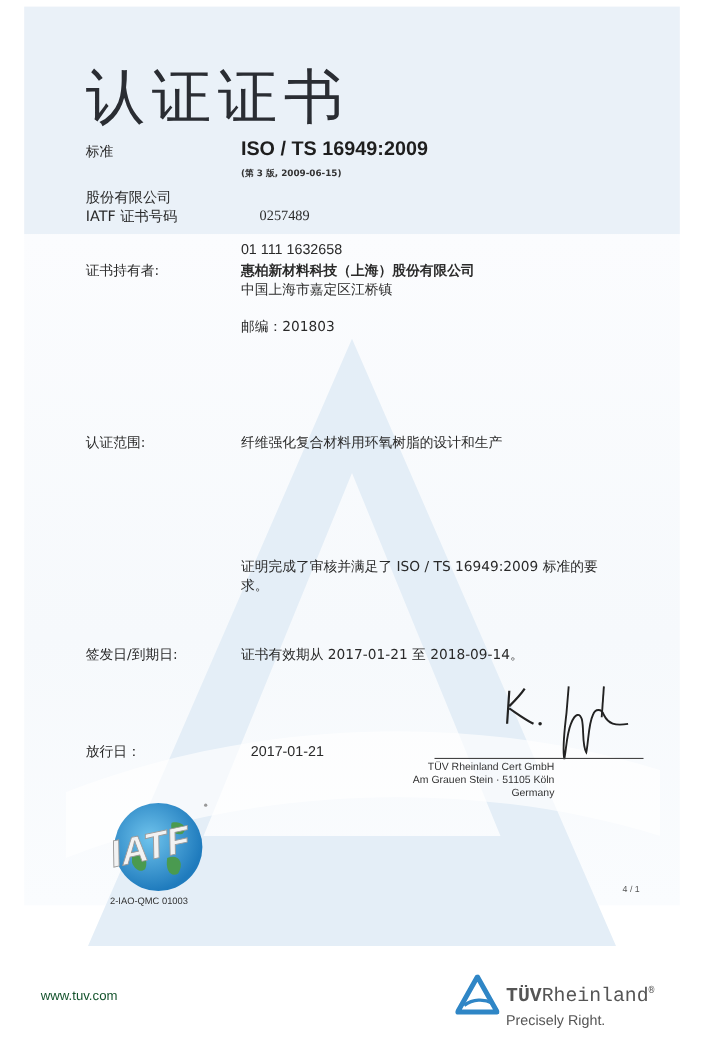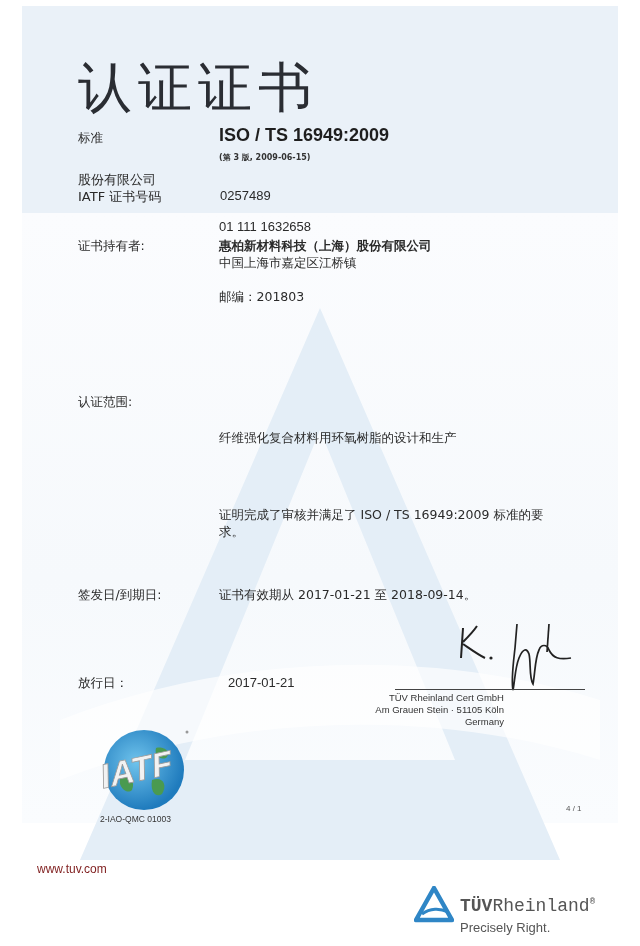--- a/index.html
+++ b/index.html
@@ -24,21 +24,21 @@
   .label { font-size: 12.5px; color: #2a2a2a; }
   .value { font-size: 12.5px; color: #2a2a2a; }
   .std-value { left: 219px; top: 125px; font-family: "Liberation Sans", sans-serif; font-weight: bold; font-size: 18px; color: #1e1e1e; }
   .std-ver { left: 219px; top: 152px; font-size: 8px; font-weight: bold; color: #333; }
   .num { font-family: "Liberation Sans", sans-serif; font-size: 13px; }
   .bold { font-weight: bold; }
   .sig-line { position: absolute; left: 395px; top: 689px; width: 190px; height: 1px; background: #444; }
   .issuer { right: 52px; font-family: "Liberation Sans", sans-serif; font-size: 9.5px; color: #333; text-align: right; }
   .iatf-code { left: 100px; top: 814px; font-family: "Liberation Sans", sans-serif; font-size: 8.5px; color: #333; }
   .page-num { left: 566px; top: 804px; font-family: "Liberation Sans", sans-serif; font-size: 8px; color: #555; }
-  .website { left: 37px; top: 862px; font-family: "Liberation Sans", sans-serif; font-size: 12px; color: #7f1d1d; }
+  .website { left: 37px; top: 898px; font-family: "Liberation Sans", sans-serif; font-size: 12px; color: #14532d; }
   .brand { left: 460px; top: 896px; font-family: Liberation Mono, monospace; font-size: 18px; color: #555; }
   .brand .tuv { font-weight: bold; color: #555; }
   .brand sup { font-size: 9px; vertical-align: super; }
   .tagline { left: 460px; top: 920px; font-family: "Liberation Sans", sans-serif; font-size: 13px; color: #555; }
 </style>
 </head>
 <body>
 
 <div class="page">
 
@@ -52,29 +52,29 @@
 
   <div class="abs title">认证证书</div>
 
   <div class="abs label" style="left:78px; top:130px;">标准</div>
   <div class="abs std-value">ISO / TS 16949:2009</div>
   <div class="abs std-ver">(第 3 版, 2009-06-15)</div>
 
   <div class="abs label" style="left:78px; top:171px; font-size:13px;">股份有限公司</div>
   <div class="abs value num" style="left:219px; top:171px;margin-top:48px;">01 111 1632658</div>
   <div class="abs label" style="left:78px; top:188px; font-size:13px;">IATF 证书号码</div>
-  <div class="abs value num" style="left:220px; top:188px;">0257489</div>
+  <div class="abs value num" style="left:236px; top:188px;font-family:Liberation Serif, serif;">0257489</div>
 
   <div class="abs label" style="left:78px; top:238px;">证书持有者:</div>
   <div class="abs value bold" style="left:219px; top:238px;">惠柏新材料科技（上海）股份有限公司</div>
   <div class="abs value" style="left:219px; top:255px;">中国上海市嘉定区江桥镇</div>
   <div class="abs value" style="left:219px; top:289px;">邮编：201803</div>
 
   <div class="abs label" style="left:78px; top:394px;">认证范围:</div>
-  <div class="abs value" style="left:219px; top:394px;margin-top:36px;">纤维强化复合材料用环氧树脂的设计和生产</div>
+  <div class="abs value" style="left:219px; top:394px;">纤维强化复合材料用环氧树脂的设计和生产</div>
 
   <div class="abs value" style="left:219px; top:507px;">证明完成了审核并满足了 ISO / TS 16949:2009 标准的要</div>
   <div class="abs value" style="left:219px; top:524px;">求。</div>
 
   <div class="abs label" style="left:78px; top:587px;">签发日/到期日:</div>
   <div class="abs value" style="left:219px; top:587px;">证书有效期从 2017-01-21 至 2018-09-14。</div>
 
   <div class="abs label" style="left:78px; top:675px;">放行日：</div>
   <div class="abs value num" style="left:228px; top:675px;">2017-01-21</div>
 

